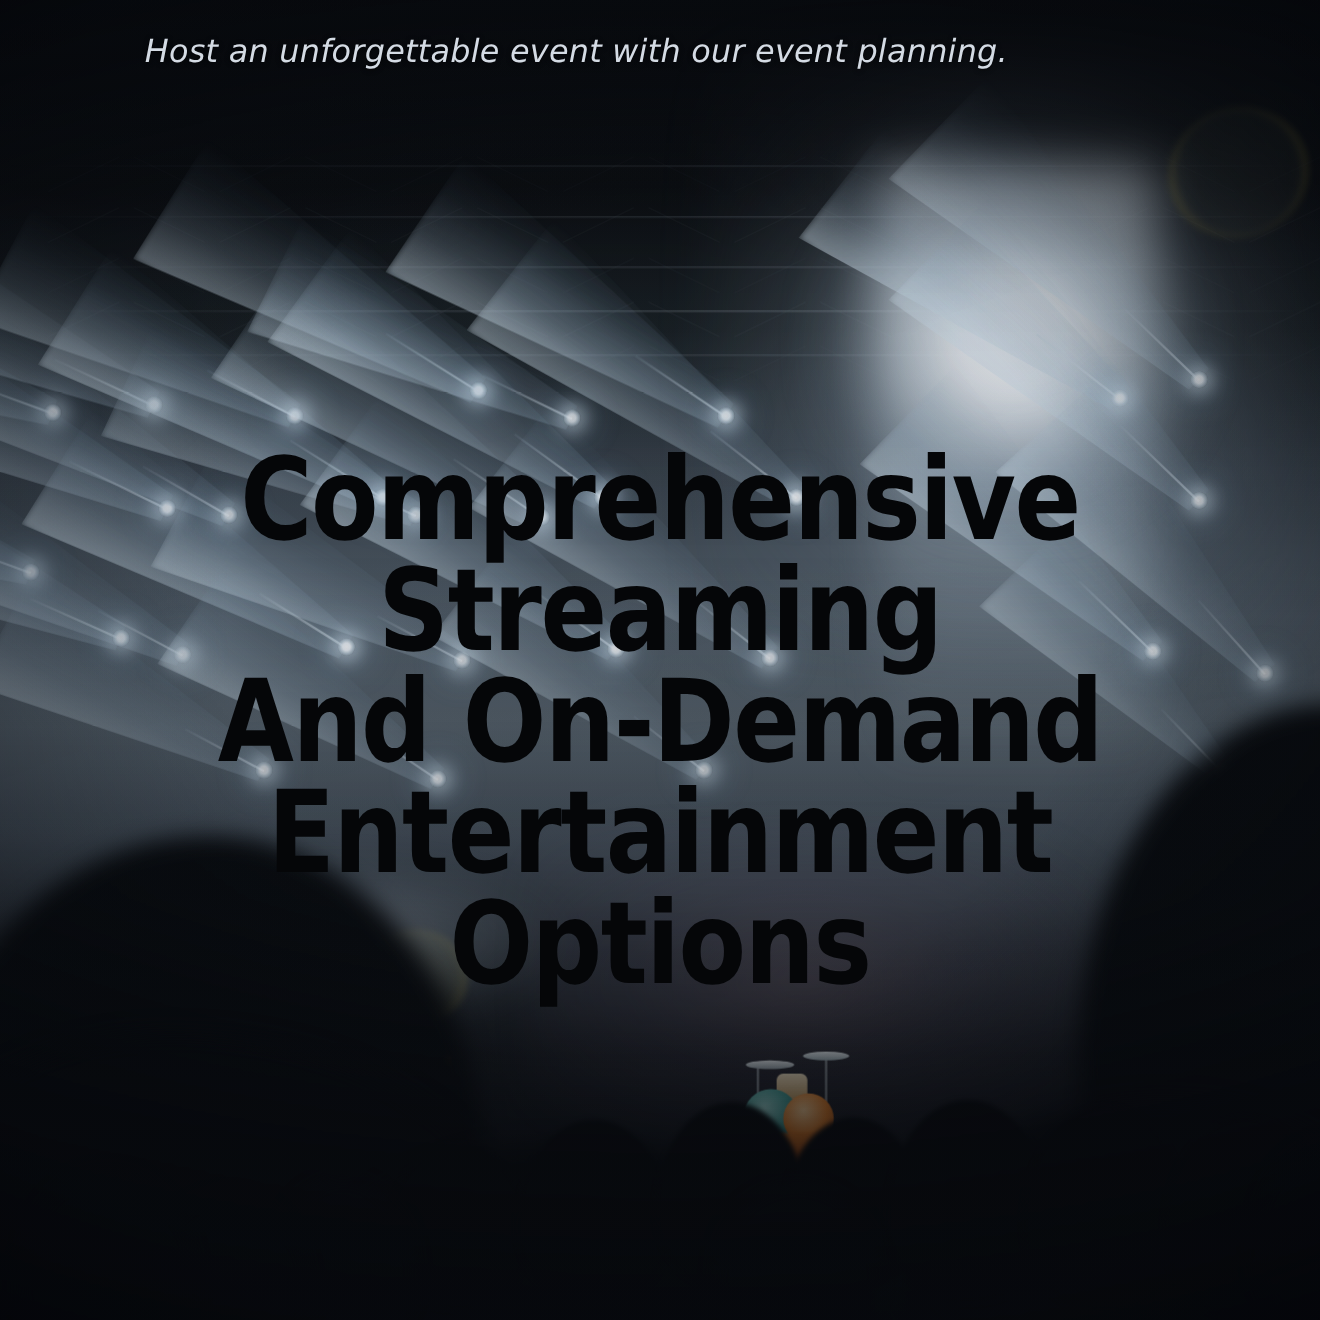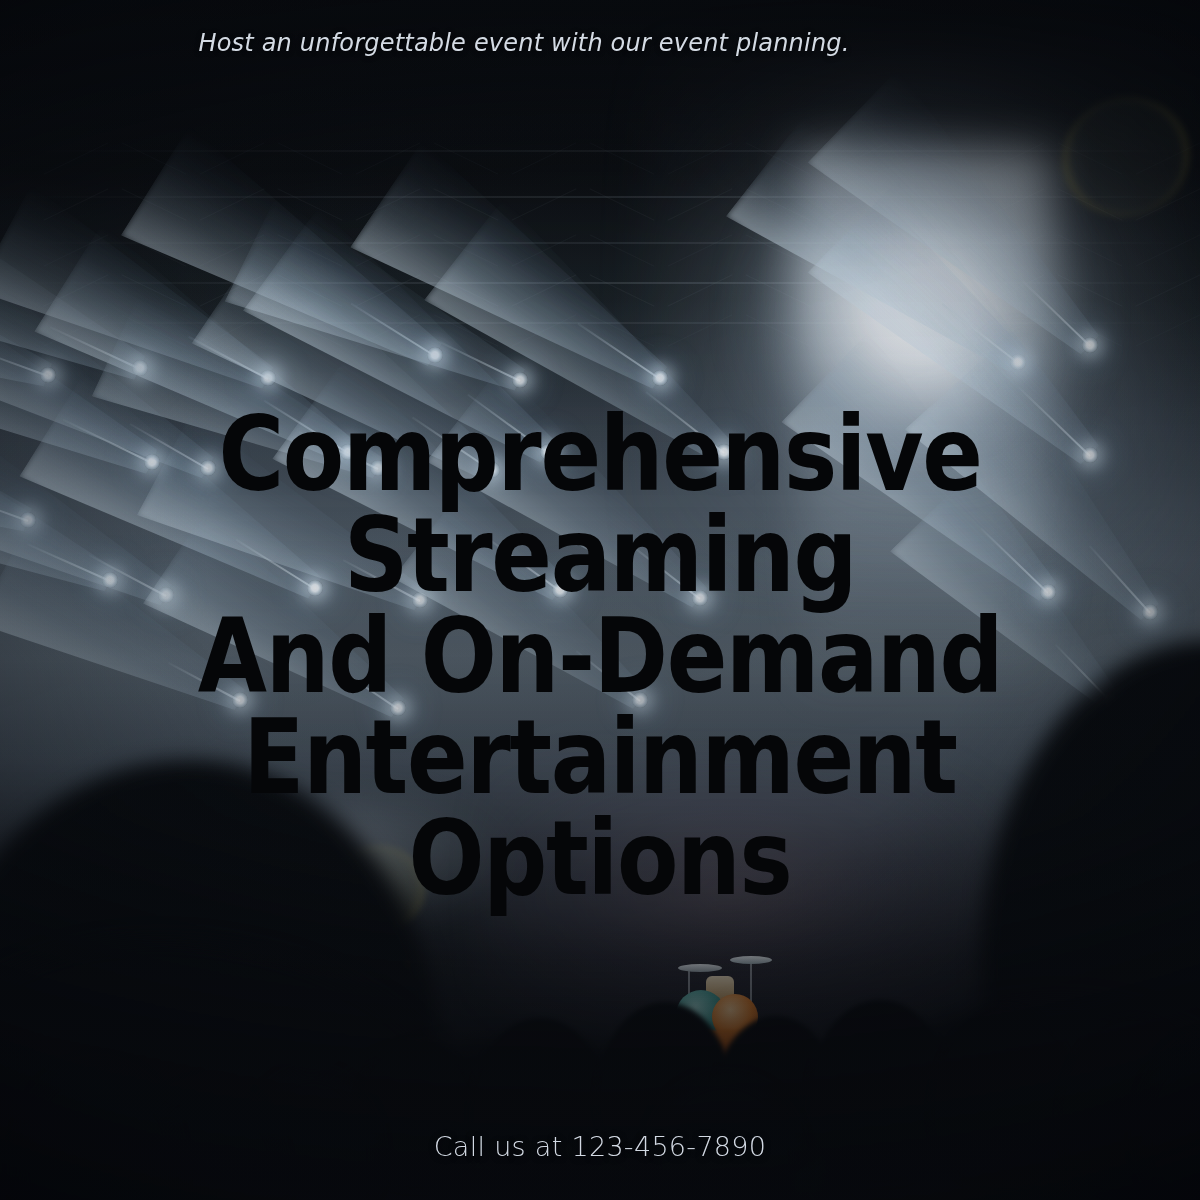--- a/index.html
+++ b/index.html
@@ -232,21 +232,21 @@
 
   
   .text-layer{ position:absolute; inset:0; }
 
   .tagline{
     position:absolute; top:29px; left:0; width:1048px;
     text-align:center;
     font-family:"DejaVu Sans", sans-serif;
     font-style:italic;
     font-weight:300;
-    font-size:24px;
+    font-size:29px;
     letter-spacing:.2px;
     color:#d4dbe4;
     text-shadow:0 1px 5px rgba(0,0,0,.65);
   }
 
   .headline{
     position:absolute; top:404px; left:0; width:1200px;
     text-align:center;
     font-family:"DejaVu Sans", sans-serif;
     font-weight:700;
@@ -574,16 +574,15 @@
 
   <div class="text-layer">
 
     <div class="tagline">Host an unforgettable event with our event planning.</div>
 
     <div class="headline">Comprehensive Streaming
 And On-Demand
 Entertainment Options</div>
 
 
-    <div class="footer">Call us at 123-456-7890</div>
   </div>
 
 </div>
 
 </body></html>

